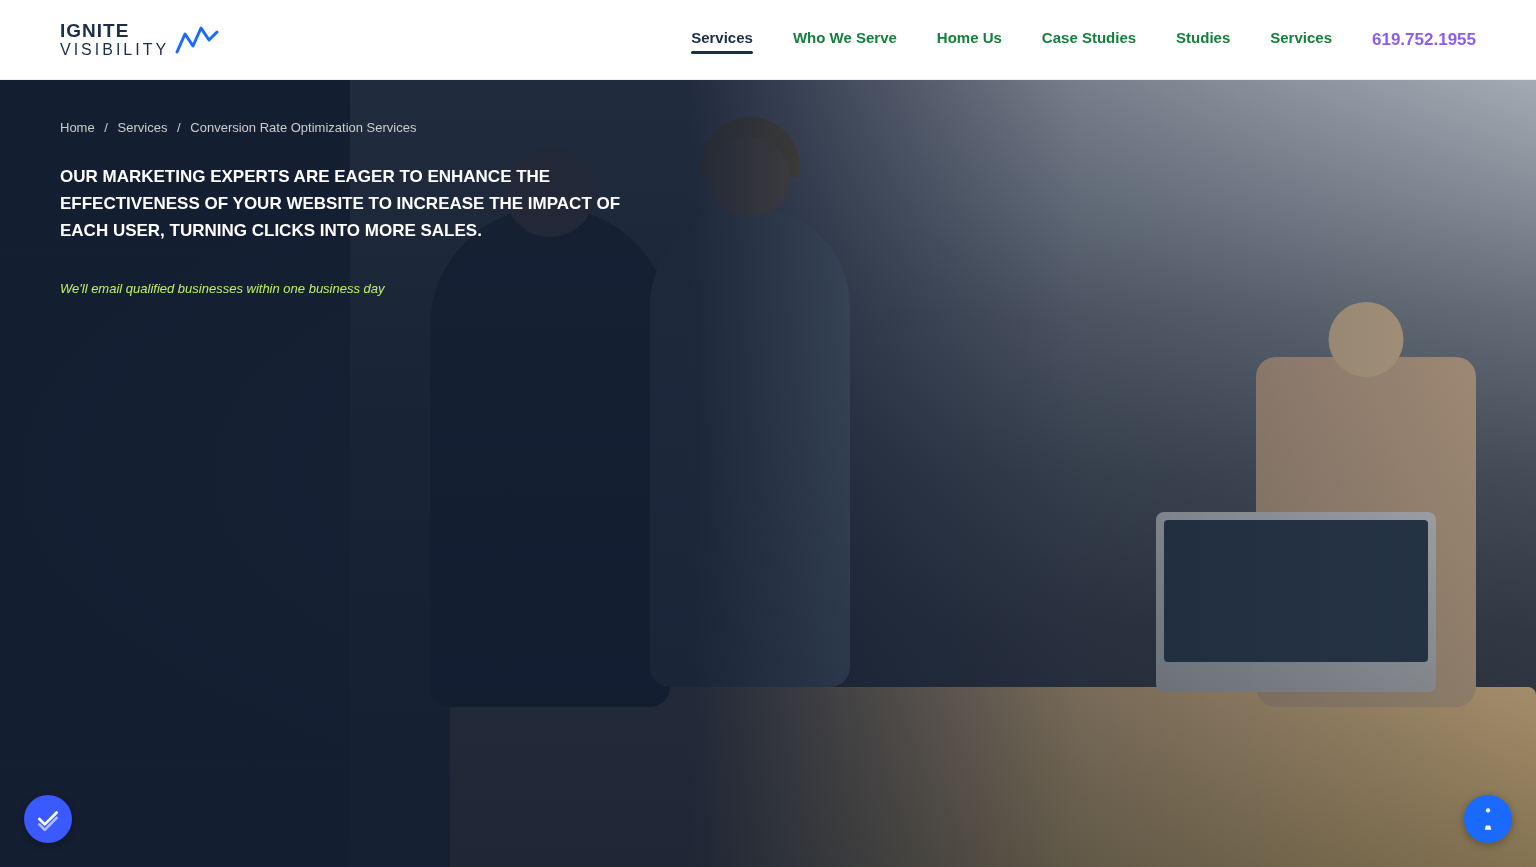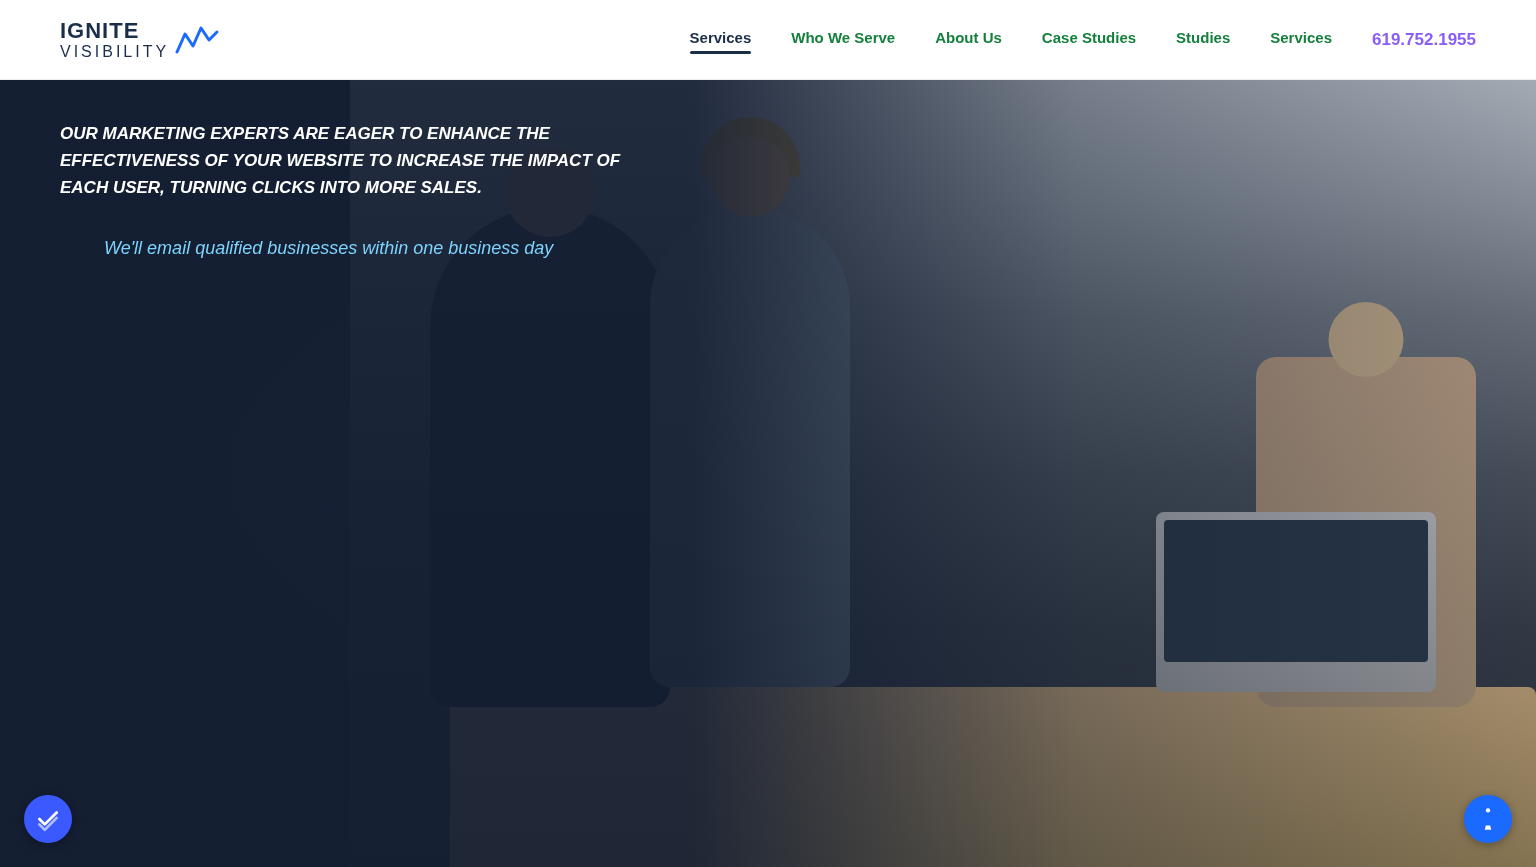--- a/index.html
+++ b/index.html
@@ -16,21 +16,21 @@
       position: relative;
       z-index: 10;
     }
     .logo-area {
       display: flex;
       align-items: center;
       margin-right: auto;
       gap: 0;
     }
     .logo-text {
-      font-size: 22px;
+      font-size: 19px;
       font-weight: 900;
       color: #1a2e4a;
       letter-spacing: 1px;
       line-height: 1;
     }
     .logo-sub {
       font-size: 16px;
       color: #1a2e4a;
       letter-spacing: 3px;
       text-transform: uppercase;
@@ -246,42 +246,40 @@
       text-shadow: 1px 1px 4px rgba(0,0,0,0.5);
     }
     .hero-subtitle {
       font-size: 17px;
       font-weight: 700;
       color: #fff;
       text-transform: uppercase;
       line-height: 1.6;
       margin-bottom: 36px;
       max-width: 580px;
-      font-style: italic;
     }
     .cta-button {
       display: inline-block;
       background: linear-gradient(90deg, #e07820 0%, #e04020 100%);
       color: #fff;
       font-size: 15px;
       font-weight: 900;
       text-transform: uppercase;
       letter-spacing: 1px;
       padding: 20px 44px;
       border-radius: 40px;
       cursor: pointer;
       border: none;
       width: fit-content;
       margin-bottom: 20px;
     }
     .cta-note {
-      color: #7dd3fc;
-      font-size: 18px;
+      color: #bef264;
+      font-size: 13px;
       font-style: italic;
-      margin-left: 44px;
     }
 
     
     .accessibility-btn {
       position: fixed;
       bottom: 24px;
       right: 24px;
       width: 48px;
       height: 48px;
       background: #1a6aff;
@@ -332,21 +330,21 @@
       <svg viewBox="0 0 48 32" xmlns="http://www.w3.org/2000/svg">
 
         <polyline points="2,28 10,10 18,22 26,4 34,16 42,8" stroke="#1a6aff" stroke-width="3" fill="none" stroke-linecap="round" stroke-linejoin="round"></polyline>
       </svg>
     </div>
   </div>
 
   <nav>
     <a class="nav-item active">Services</a>
     <a class="nav-item">Who We Serve</a>
-    <a class="nav-item">About Us</a>
+    <a class="nav-item">Home Us</a>
     <a class="nav-item">Case Studies</a>
     <a class="nav-item">Studies</a>
     <a class="nav-item">Services</a>
     <a class="nav-phone">619.752.1955</a>
   </nav>
 </header>
 
 <section class="hero">
 
   <div class="hero-image-placeholder">
@@ -373,20 +371,27 @@
           <div class="laptop-screen"></div>
         </div>
       </div>
     </div>
   </div>
 
   <div class="hero-bg"></div>
 
   <div class="hero-content">
 
+    <div class="breadcrumb">
+      <span>Home</span>
+      <span class="sep">/</span>
+      <span>Services</span>
+      <span class="sep">/</span>
+      <span>Conversion Rate Optimization Services</span>
+    </div>
 
 
     <p class="hero-subtitle">OUR MARKETING EXPERTS ARE EAGER TO ENHANCE THE EFFECTIVENESS OF YOUR WEBSITE TO INCREASE THE IMPACT OF EACH USER, TURNING CLICKS INTO MORE SALES.</p>
 
 
     <p class="cta-note">We'll email qualified businesses within one business day</p>
   </div>
 </section>
 
 <div class="accessibility-btn">

